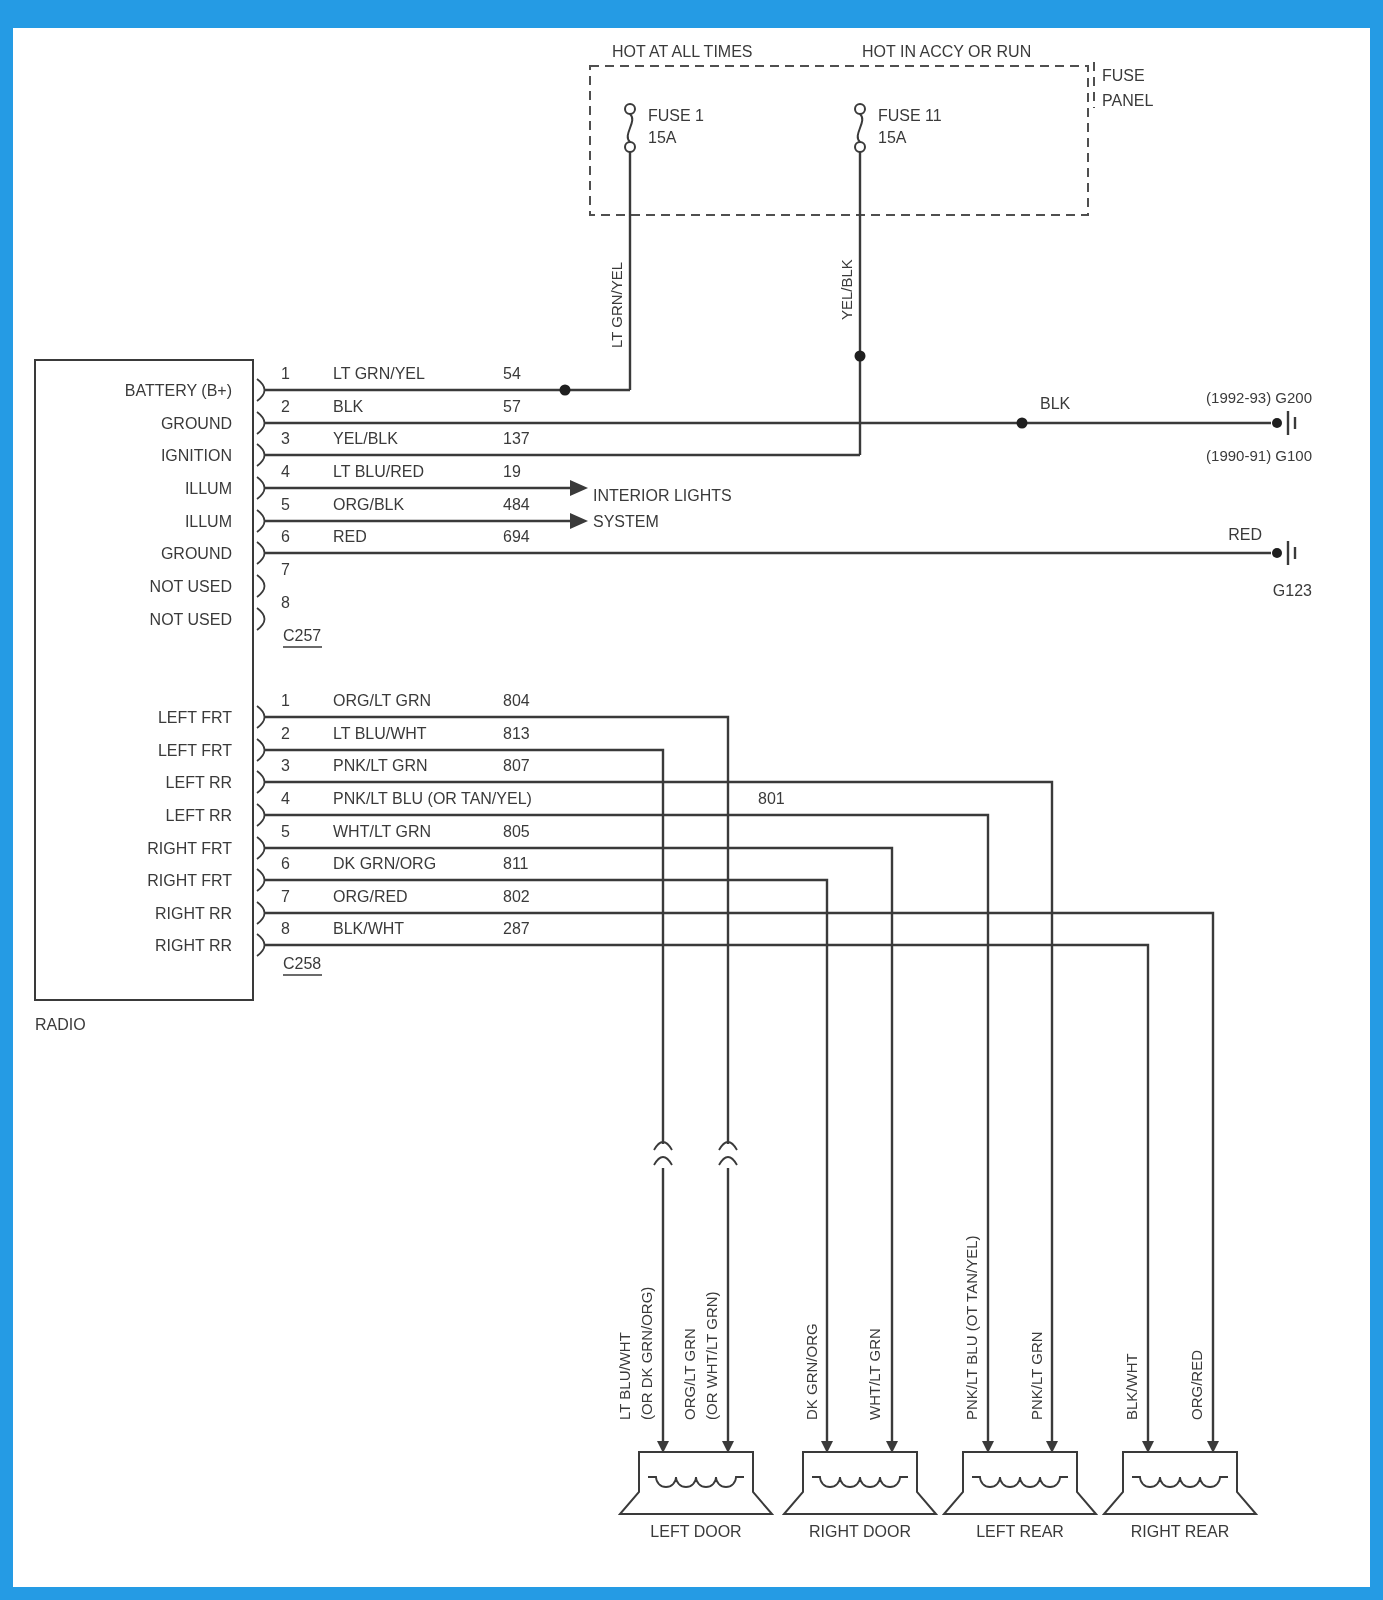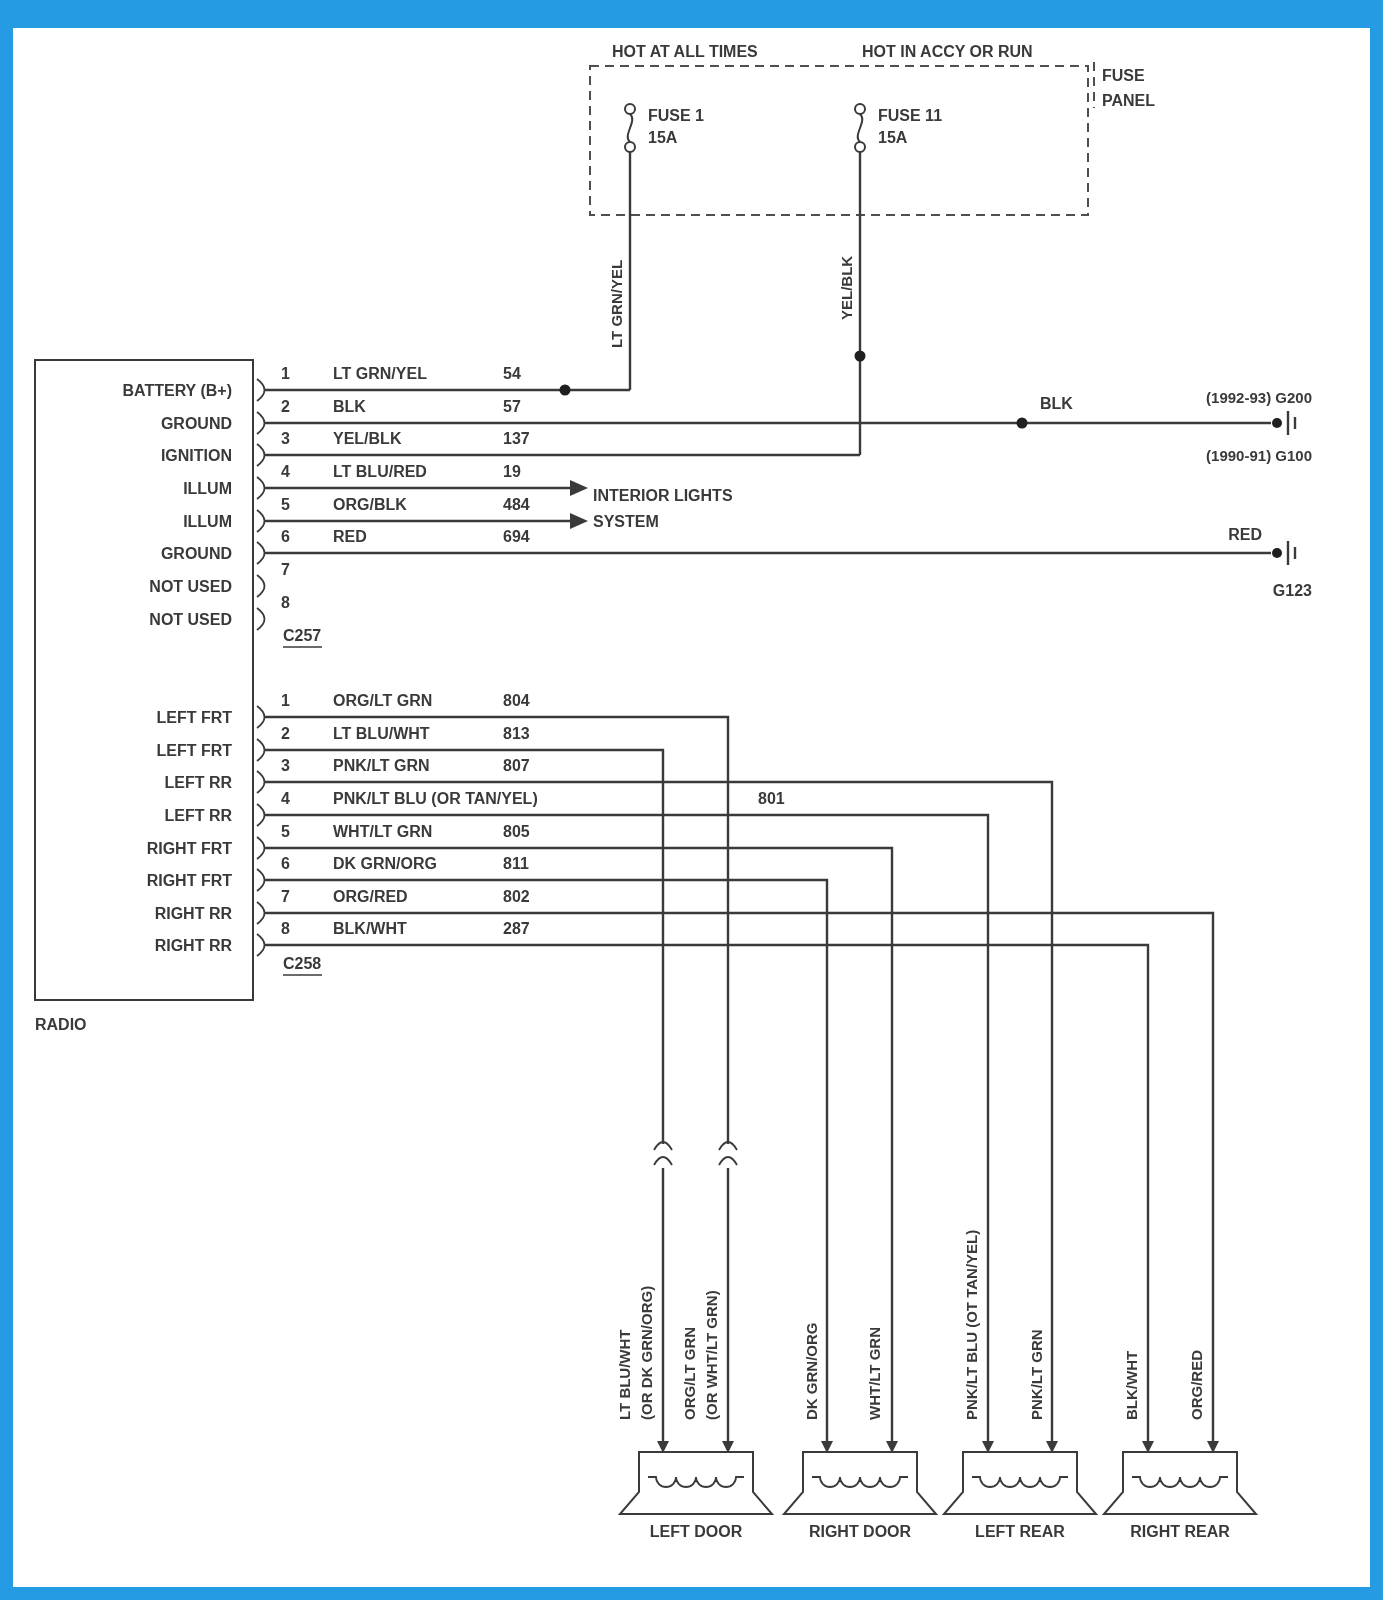--- a/index.html
+++ b/index.html
@@ -1,16 +1,16 @@
 <!DOCTYPE html>
 <html><head>
 <meta charset="utf-8">
 <style>
   html,body{margin:0;padding:0;background:#fff;}
-  #stage{width:1210px;height:1600px;position:relative;font-weight:bold;}
+  #stage{width:1210px;height:1600px;position:relative;}
   svg text{font-family:"Liberation Sans","DejaVu Sans",sans-serif;fill:#3a3a3a;}
   .t16{font-size:16px;}
   .t15{font-size:15px;}
   .w{fill:none;stroke:#3a3a3a;stroke-width:2.4;}
   .b{fill:none;stroke:#3a3a3a;stroke-width:2;}
   .thin{fill:none;stroke:#3a3a3a;stroke-width:1.8;}
   .dash{fill:none;stroke:#4f4f4f;stroke-width:2;stroke-dasharray:9 6;}
   .dot{fill:#1f1f1f;stroke:none;}
   .arr{fill:#3a3a3a;stroke:none;}
   .ul{stroke:#3a3a3a;stroke-width:1.6;}

